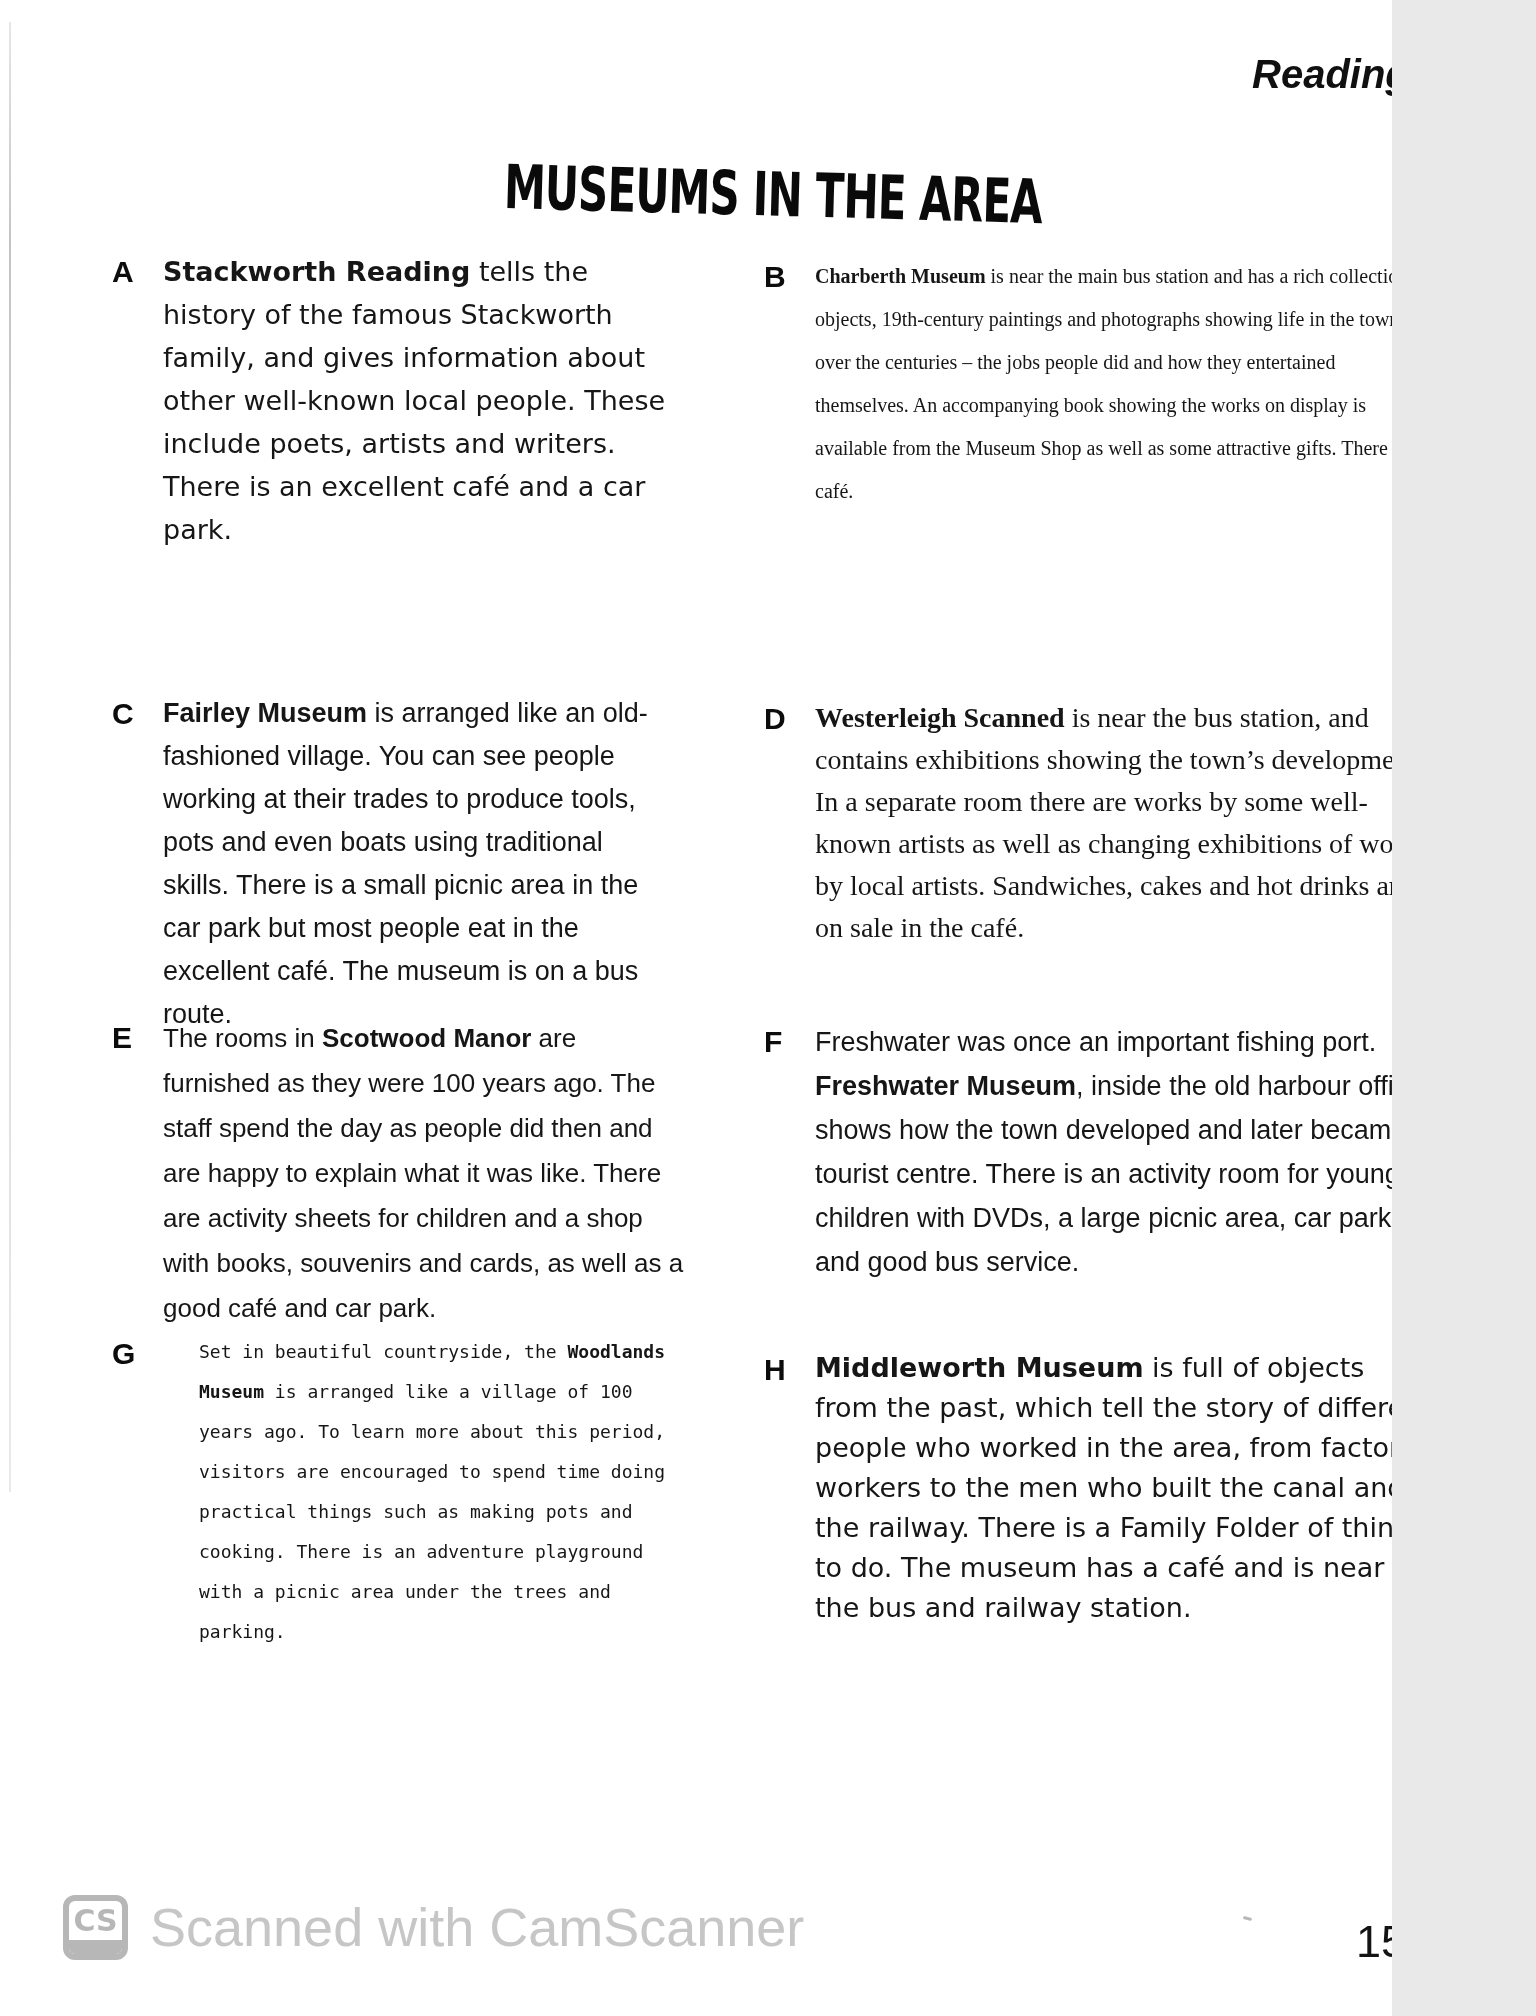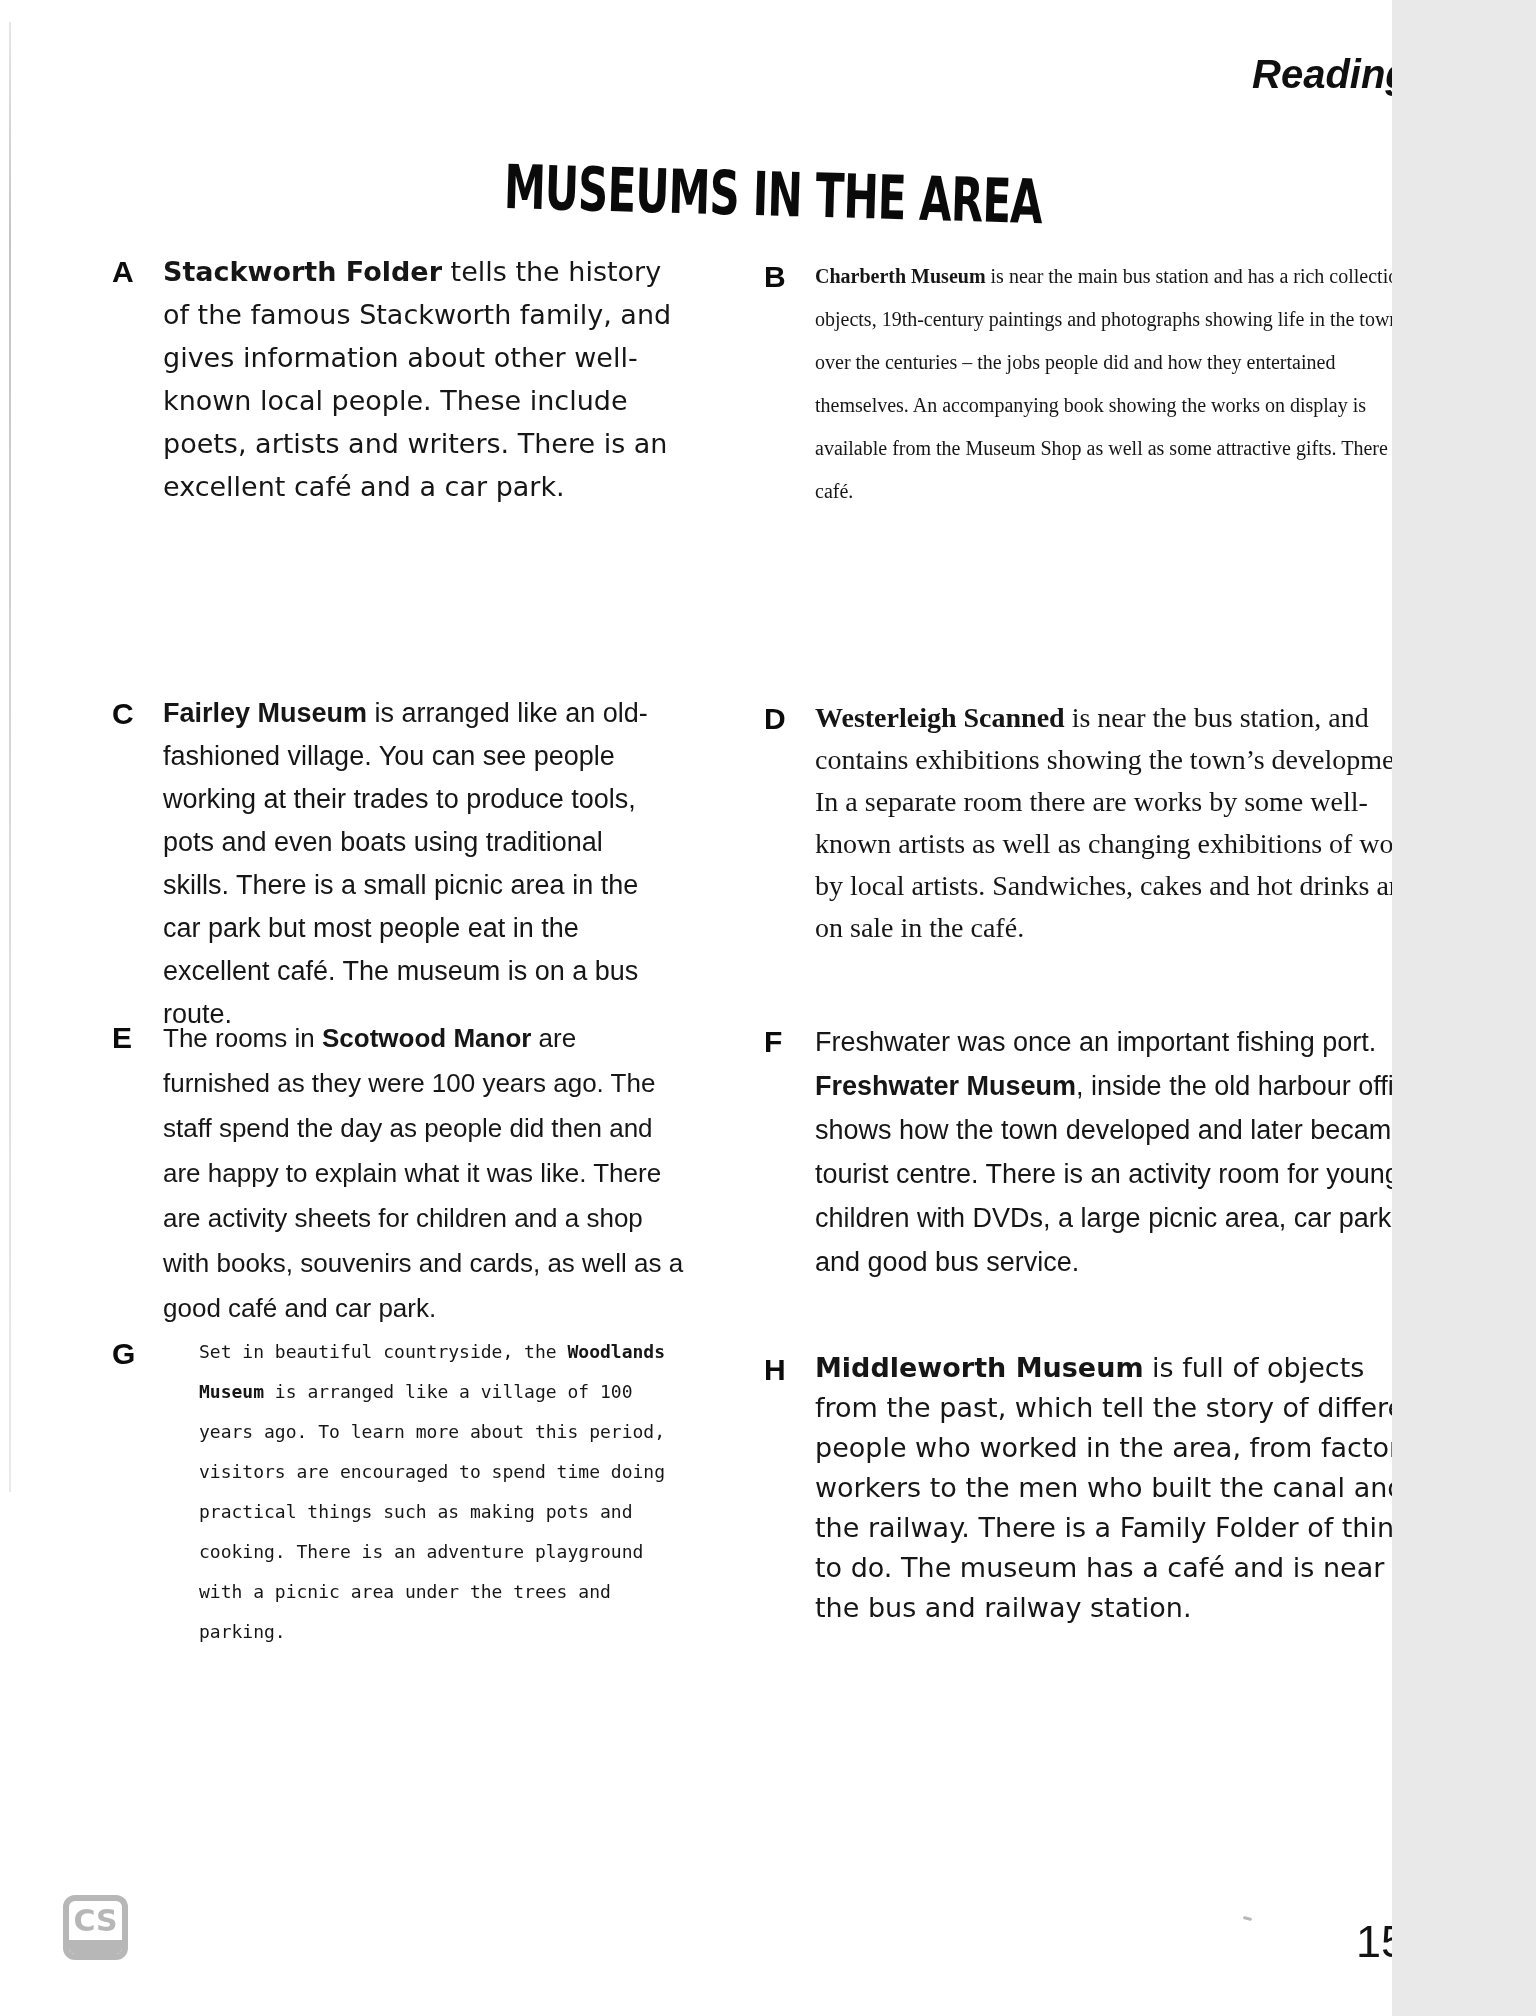--- a/index.html
+++ b/index.html
@@ -136,21 +136,21 @@
 
   <div class="edge-line"></div>
   <div class="speck"></div>
 
   <div class="reading-header">Reading</div>
 
   <div class="doc-title">MUSEUMS IN THE AREA</div>
 
   <div class="section sec-a">
     <div class="sec-label">A</div>
-    <div class="sec-text"><span></span><b>Stackworth Folder</b><span> tells the history of the famous Stackworth family, and gives information about other well-known local people. These include poets, artists and writers. There is an excellent café and a car park.</span></div>
+    <div class="sec-text"><span></span><b>Stackworth Reading</b><span> tells the history of the famous Stackworth family, and gives information about other well-known local people. These include poets, artists and writers. There is an excellent café and a car park.</span></div>
   </div>
 
   <div class="section sec-b">
     <div class="sec-label">B</div>
     <div class="sec-text"><span></span><b>Charberth Museum</b><span> is near the main bus station and has a rich collection of objects, 19th-century paintings and photographs showing life in the town over the centuries – the jobs people did and how they entertained themselves. An accompanying book showing the works on display is available from the Museum Shop as well as some attractive gifts. There is no café.</span></div>
   </div>
 
   <div class="section sec-c">
     <div class="sec-label">C</div>
     <div class="sec-text"><span></span><b>Fairley Museum</b><span> is arranged like an old-fashioned village. You can see people working at their trades to produce tools, pots and even boats using traditional skills. There is a small picnic area in the car park but most people eat in the excellent café. The museum is on a bus route.</span></div>
@@ -178,15 +178,16 @@
 
   <div class="section sec-h">
     <div class="sec-label">H</div>
     <div class="sec-text"><span></span><b>Middleworth Museum</b><span> is full of objects from the past, which tell the story of different people who worked in the area, from factory workers to the men who built the canal and the railway. There is a Family Folder of things to do. The museum has a café and is near the bus and railway station.</span></div>
   </div>
 
   <div class="cs-logo">
     <div class="cs-text">CS</div>
     <div class="cs-bar"></div>
   </div>
+  <div class="scan-text">Scanned with CamScanner</div>
   <div class="page-number">15</div>
 
 </div>
 
 </body></html>

